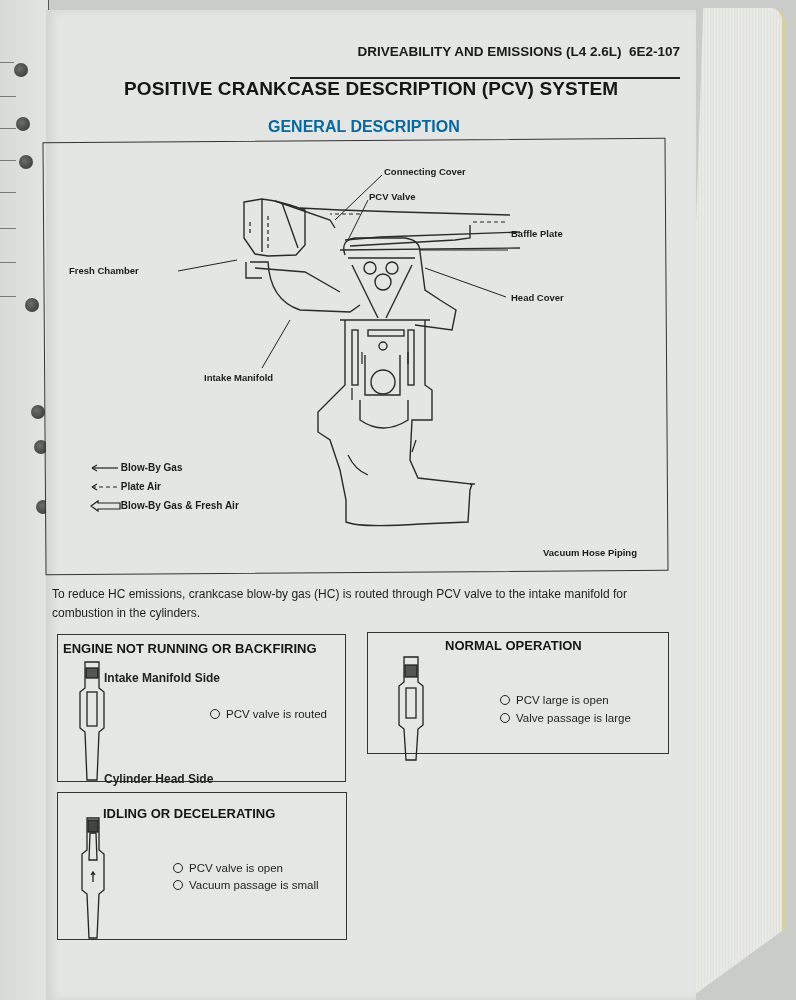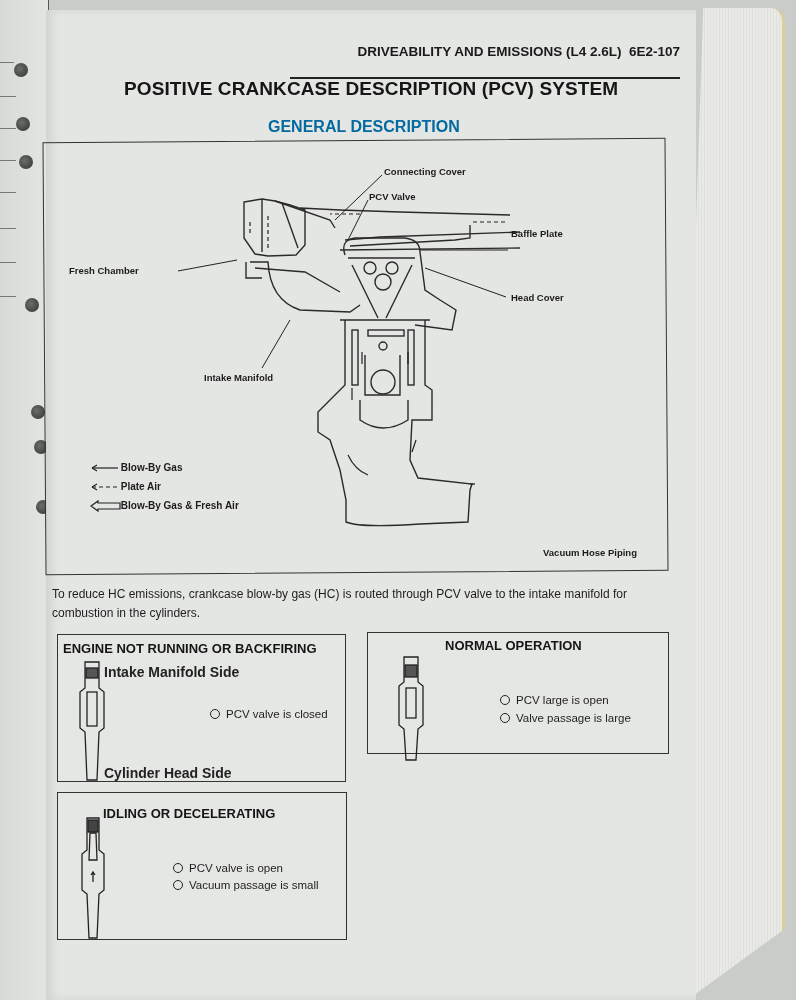--- a/index.html
+++ b/index.html
@@ -56,21 +56,21 @@
     font-size:12px; color:#1e1e1e; line-height:19px;
   }
   .state-box {
     position:absolute; border:1.5px solid #333; box-sizing:border-box; background:rgba(230,232,229,0.6);
   }
   .state-title { position:absolute; font-size:13px; font-weight:bold; color:#151515; white-space:nowrap; }
   .state-item { position:absolute; font-size:11.5px; color:#1e1e1e; white-space:nowrap; }
   .state-item .bullet {
     display:inline-block; width:8px; height:8px; border:1.2px solid #222; border-radius:50%; margin-right:6px; vertical-align:-1px;
   }
-  .small-label { position:absolute; font-size:14px; font-weight:bold; color:#222; white-space:nowrap; }
+  .small-label { position:absolute; font-size:12px; font-weight:bold; color:#222; white-space:nowrap;margin-top:7px; }
   svg { position:absolute; overflow:visible; }
 </style>
 </head>
 <body>
 
 <div class="left-page">
   <div class="rule" style="top:62px;width:14px"></div>
   <div class="rule" style="top:96px;width:16px"></div>
   <div class="rule" style="top:128px;width:16px"></div>
   <div class="rule" style="top:160px;width:16px"></div>
@@ -189,21 +189,21 @@
   <span>Blow-By Gas &amp; Fresh Air</span>
 </div>
 
 <div class="para">To reduce HC emissions, crankcase blow-by gas (HC) is routed through PCV valve to the intake manifold for combustion in the cylinders.</div>
 
 <div class="state-box" style="left:57px;top:634px;width:289px;height:148px"></div>
 <div class="state-title" style="left:63px;top:641px">ENGINE NOT RUNNING OR BACKFIRING</div>
 <div class="small-label" style="left:104px;top:664px">Intake Manifold Side</div>
 <div class="small-label" style="left:104px;top:765px">Cylinder Head Side</div>
 <div class="state-item" style="left:210px;top:708px">
-  <span class="bullet"></span><span>PCV valve is closed</span>
+  <span class="bullet"></span><span>PCV valve is routed</span>
 </div>
 
 <div class="state-box" style="left:367px;top:632px;width:302px;height:122px"></div>
 <div class="state-title" style="left:445px;top:638px">NORMAL OPERATION</div>
 <div class="state-item" style="left:500px;top:694px">
   <span class="bullet"></span><span>PCV large is open</span>
 </div>
 <div class="state-item" style="left:500px;top:712px">
   <span class="bullet"></span><span>Valve passage is large</span>
 </div>

